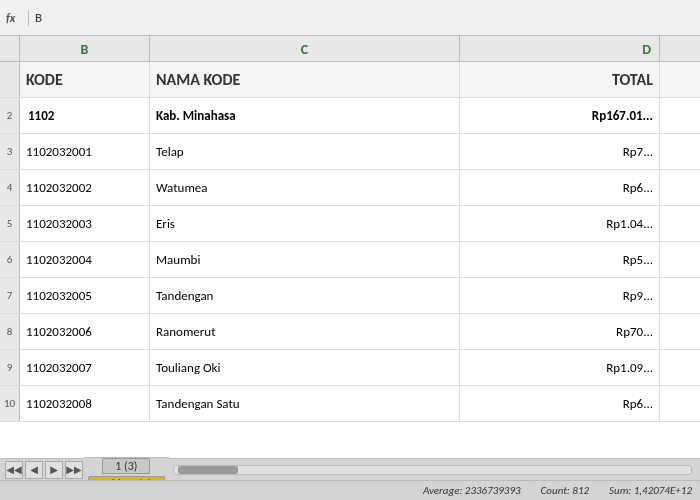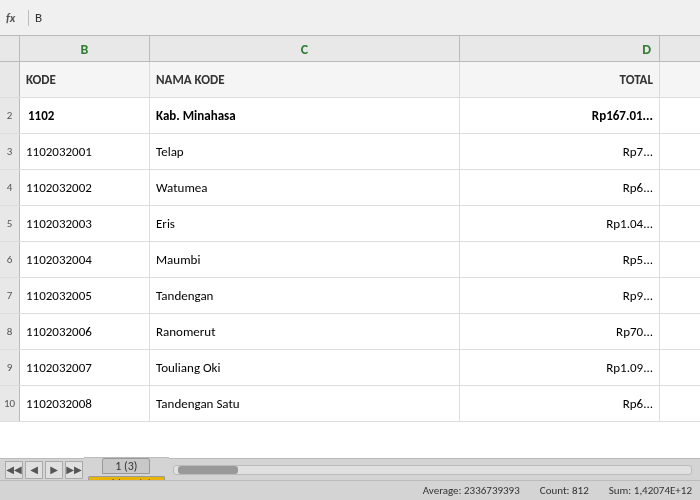--- a/index.html
+++ b/index.html
@@ -132,21 +132,21 @@
       justify-content: flex-end;
     }
 
     
     .data-row.header-row {
       background: #f5f5f5;
     }
     .data-row.header-row .cell {
       font-weight: bold;
       color: #333;
-      font-size: 13px;
+      font-size: 16px;
     }
 
     
     .data-row.bold-row .cell-c {
       font-weight: bold;
     }
     .data-row.bold-row .cell-b {
       font-weight: bold;
       padding-left: 8px;
     }
@@ -202,20 +202,21 @@
       display: flex;
       align-items: center;
       background: #d4d4d4;
       border-top: 1px solid #bbb;
       height: 20px;
       padding: 0 8px;
       font-size: 11px;
       color: #333;
       justify-content: flex-end;
       gap: 20px;
+      font-style: italic;
     }
 
     .scrollbar-area {
       display: flex;
       align-items: center;
       flex: 1;
       margin: 0 4px;
     }
 
     .scrollbar-track {

